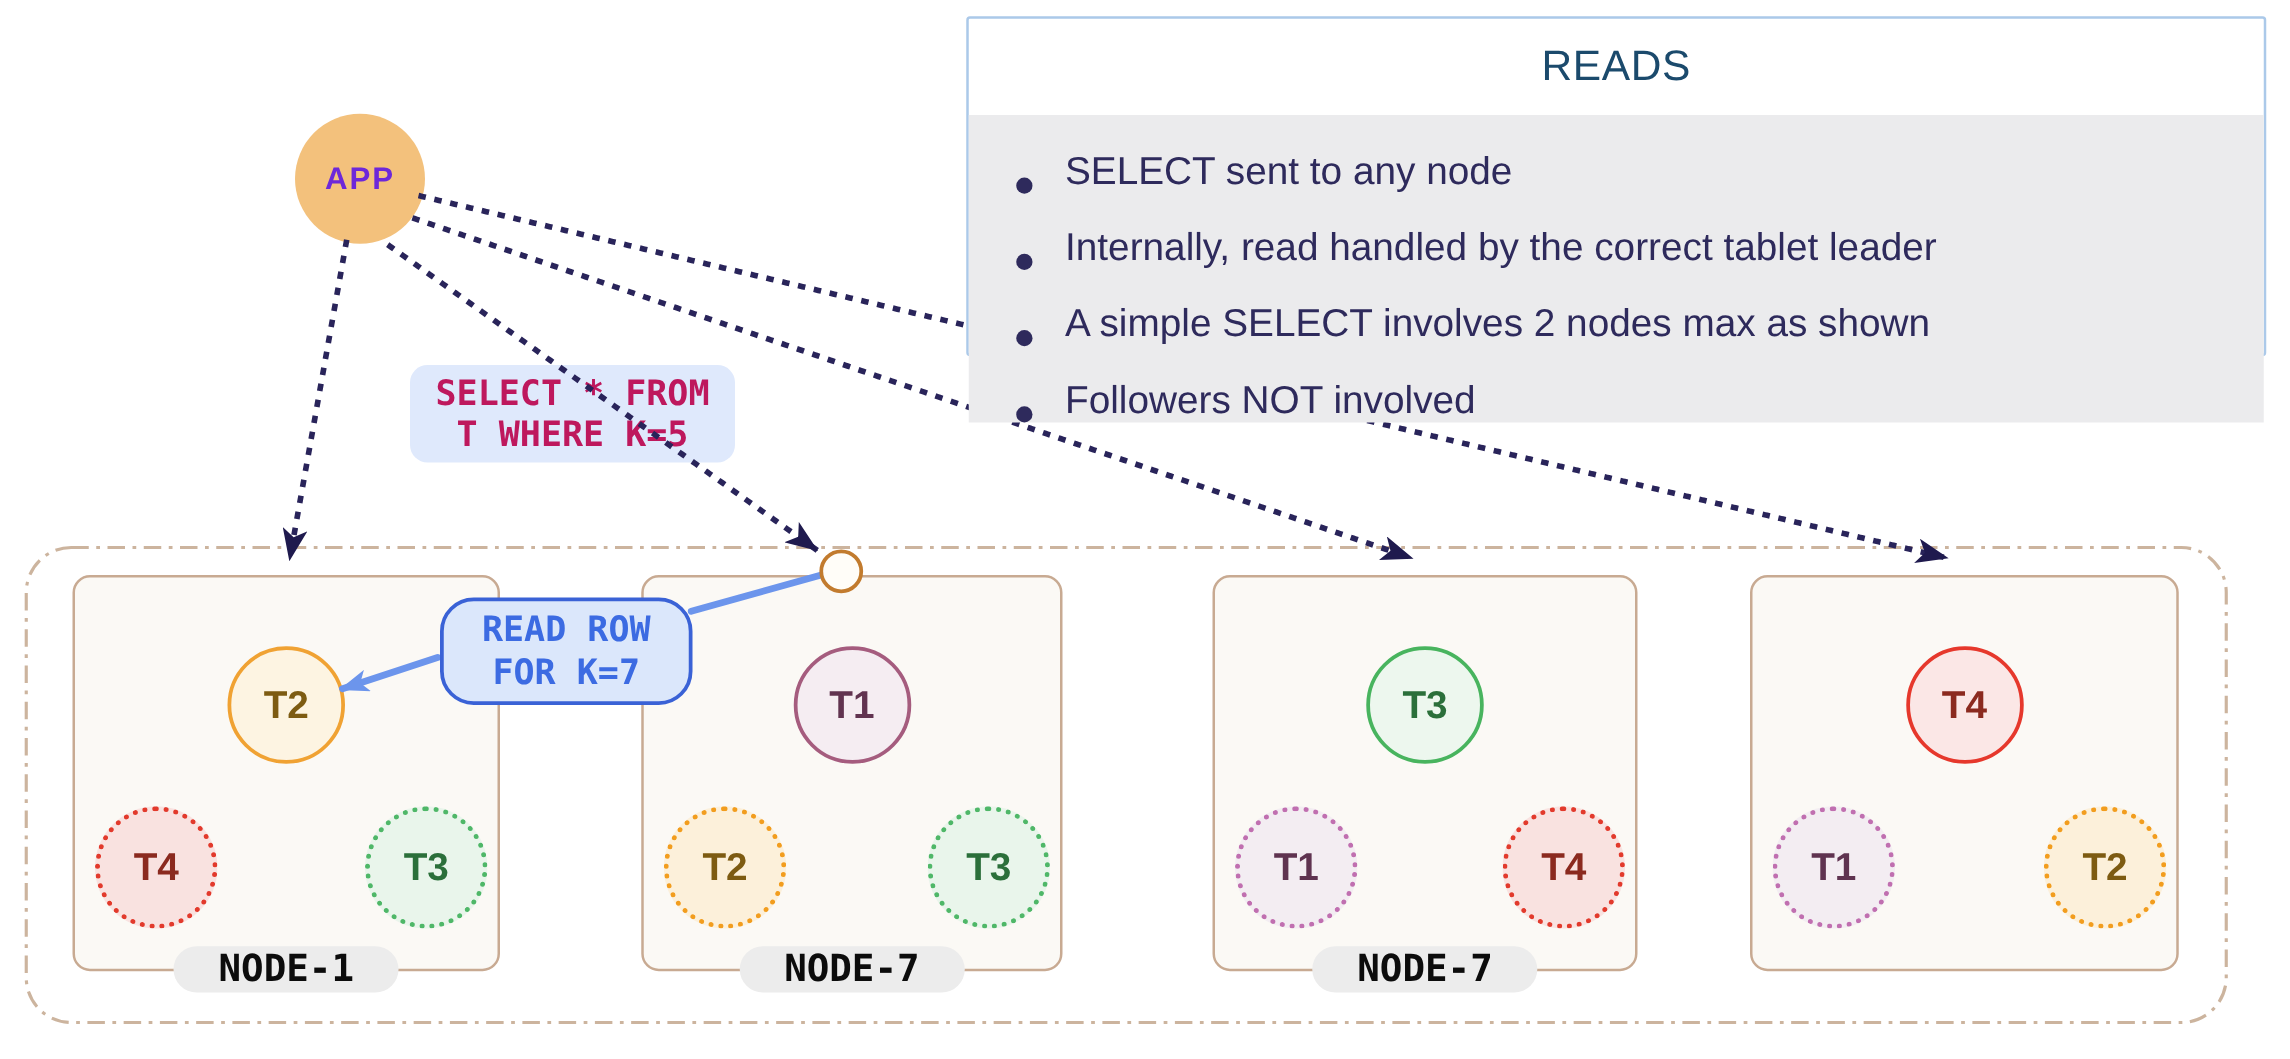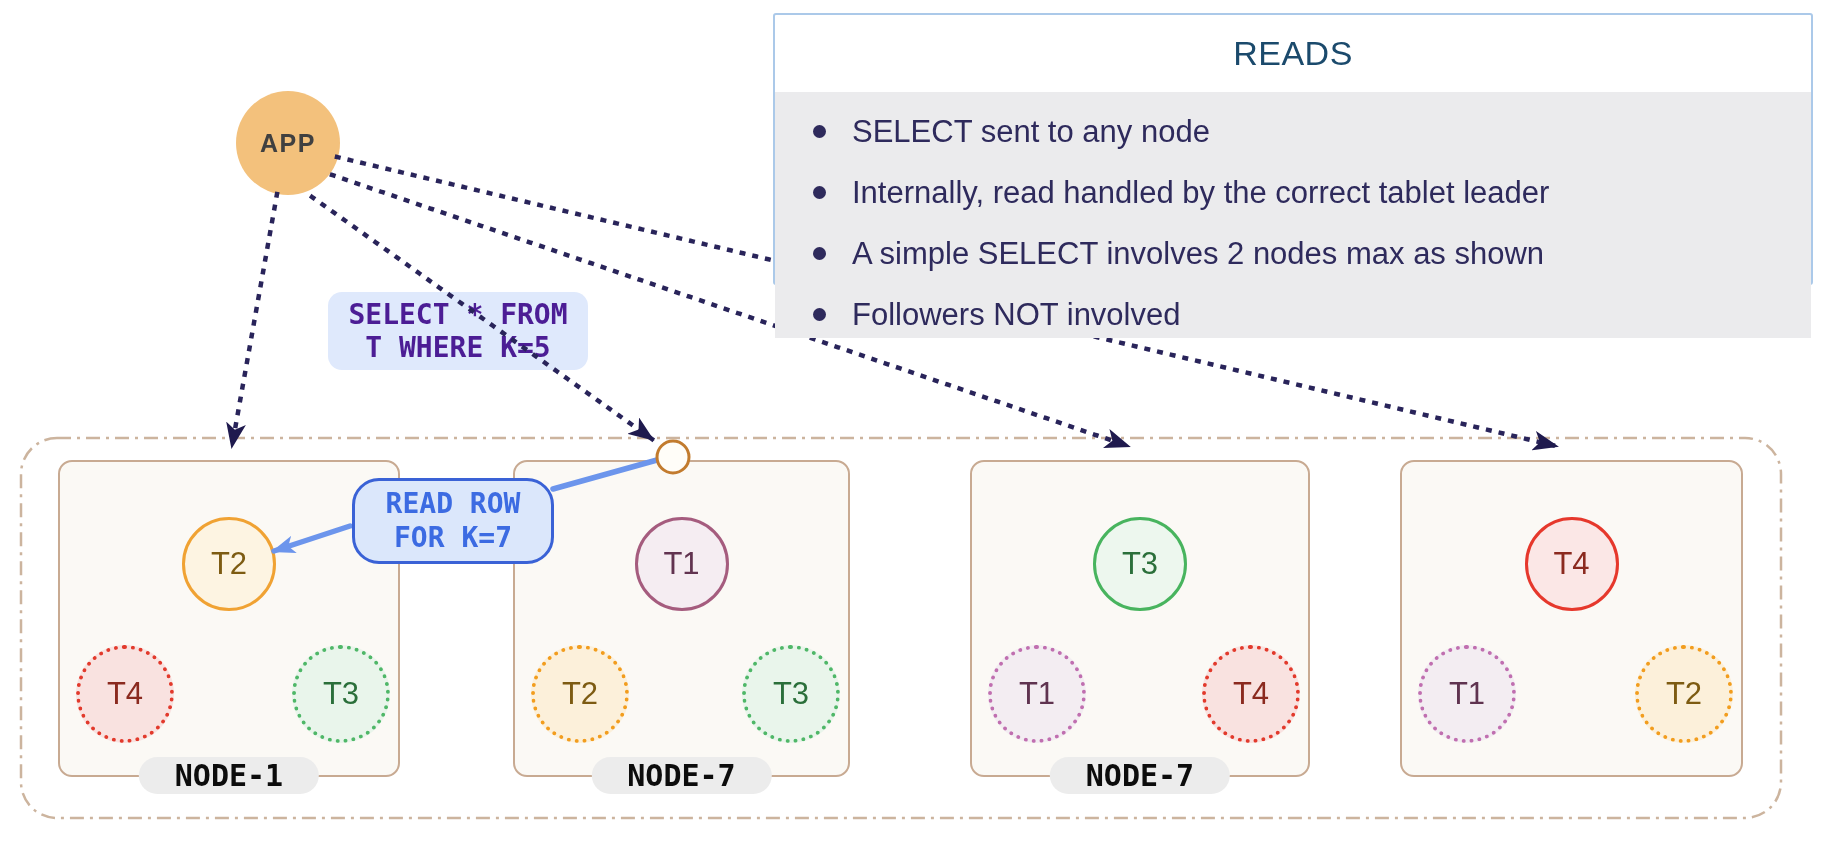--- a/index.html
+++ b/index.html
@@ -2,56 +2,56 @@
 <html><head>
 <meta charset="utf-8">
 <style>
   html,body{margin:0;padding:0;background:#ffffff;}
   #stage{position:relative;width:1832px;height:847px;overflow:hidden;
          font-family:"Liberation Sans",sans-serif;background:#ffffff;}
 
   
   .app-circle{position:absolute;left:236px;top:91px;width:104px;height:104px;border-radius:50%;
     background:#f3c17c;display:flex;align-items:center;justify-content:center;z-index:2;
-    font-weight:700;font-size:25px;letter-spacing:1.5px;color:#404040;}
+    font-weight:700;font-size:25px;letter-spacing:1.5px;color:#6d28d9;}
 
   
   .reads-panel{position:absolute;left:773px;top:13px;width:1040px;height:272px;z-index:10;
     background:#ffffff;border:2px solid #abc9e9;border-radius:3px;box-sizing:border-box;
     display:flex;flex-direction:column;}
   .reads-title{height:83px;line-height:77px;text-align:center;font-size:34px;font-weight:500;
     letter-spacing:0.5px;color:#1b4a6c;}
   .reads-body{flex:1;background:#ebebed;padding:2px 18px 0 38px;}
-  .bullet-row{display:flex;align-items:center;height:47px;margin-top:14px;}
+  .bullet-row{display:flex;align-items:flex-end;height:47px;margin-top:14px;}
   .bullet-dot{width:13px;height:13px;border-radius:50%;background:#2e2a5c;margin-right:26px;flex:none;}
   .bullet-text{font-size:31px;color:#2e2a5c;white-space:nowrap;}
 
   
   .code-label{position:absolute;display:flex;flex-direction:column;align-items:center;justify-content:center;
-    font-family:"DejaVu Sans Mono",monospace;font-weight:700;font-size:28px;color:#4c1d95;
+    font-family:"DejaVu Sans Mono",monospace;font-weight:700;font-size:28px;color:#be185d;
     text-align:center;}
   .select-label{left:328px;top:292px;width:260px;height:78px;background:#dfe9fc;border-radius:14px;
     line-height:33px;z-index:2;}
   .readrow-label{left:352px;top:478px;width:202px;height:86px;background:#dbe7fb;border-radius:27px;
     border:3px solid #3a62d6;box-sizing:border-box;line-height:34px;z-index:6;color:#3c6be2;}
 
   
   .node-box{position:absolute;top:460px;height:317px;background:#fbf9f5;border:2px solid #c8aa92;
     border-radius:14px;box-sizing:border-box;z-index:1;}
   .node-1{left:58px;width:342px;}
   .node-2{left:513px;width:337px;}
   .node-3{left:970px;width:340px;}
   .node-4{left:1400px;width:343px;}
   .node-pill{position:absolute;left:50%;transform:translateX(-50%);bottom:-19px;height:37px;
     line-height:37px;border-radius:19px;background:#ececec;padding:0 36px;z-index:3;
     font-family:"DejaVu Sans Mono",monospace;font-weight:700;font-size:30px;color:#0c0c0c;white-space:nowrap;margin-top:34px;}
 
   
   .tablet{position:absolute;border-radius:50%;display:flex;align-items:center;justify-content:center;
-    font-size:31px;font-weight:400;box-sizing:border-box;}
+    font-size:31px;font-weight:700;box-sizing:border-box;}
   .leader{width:94px;height:94px;top:55px;left:50%;margin-left:-47px;border-width:3px;border-style:solid;}
   .follower{width:98px;height:98px;top:183px;border-width:4px;border-style:dotted;}
   .fol-left{left:16px;}
   .fol-right{right:8px;}
 
   .c-orange.leader{border-color:#f0a233;background:#fdf4e2;color:#7d5b12;}
   .c-orange.follower{border-color:#f29d1e;background:#fcf0da;color:#7d5b12;}
   .c-red.leader{border-color:#e6382c;background:#fbe7e6;color:#8b2a1f;}
   .c-red.follower{border-color:#e23a2c;background:#f9e2e0;color:#8b2a1f;}
   .c-green.leader{border-color:#48b45e;background:#edf7ee;color:#2b6f3a;}

